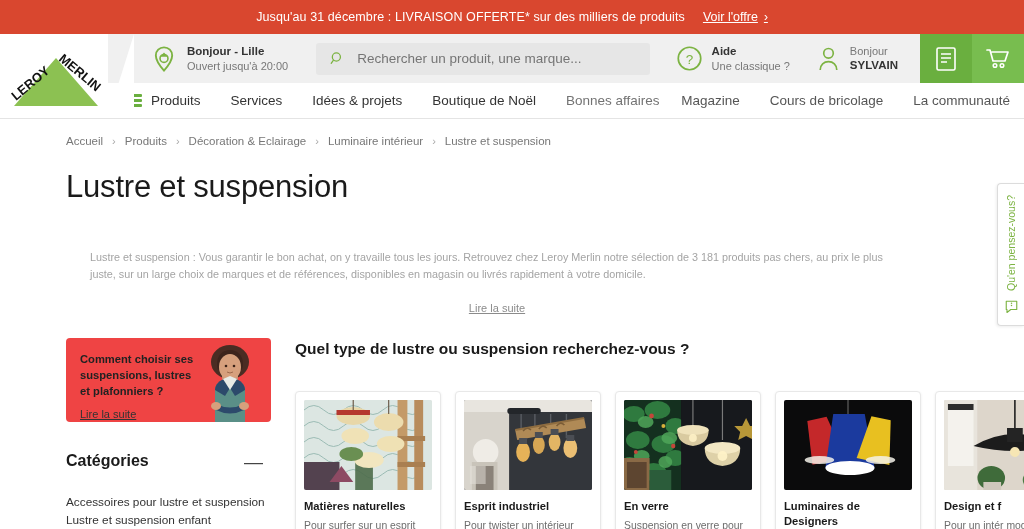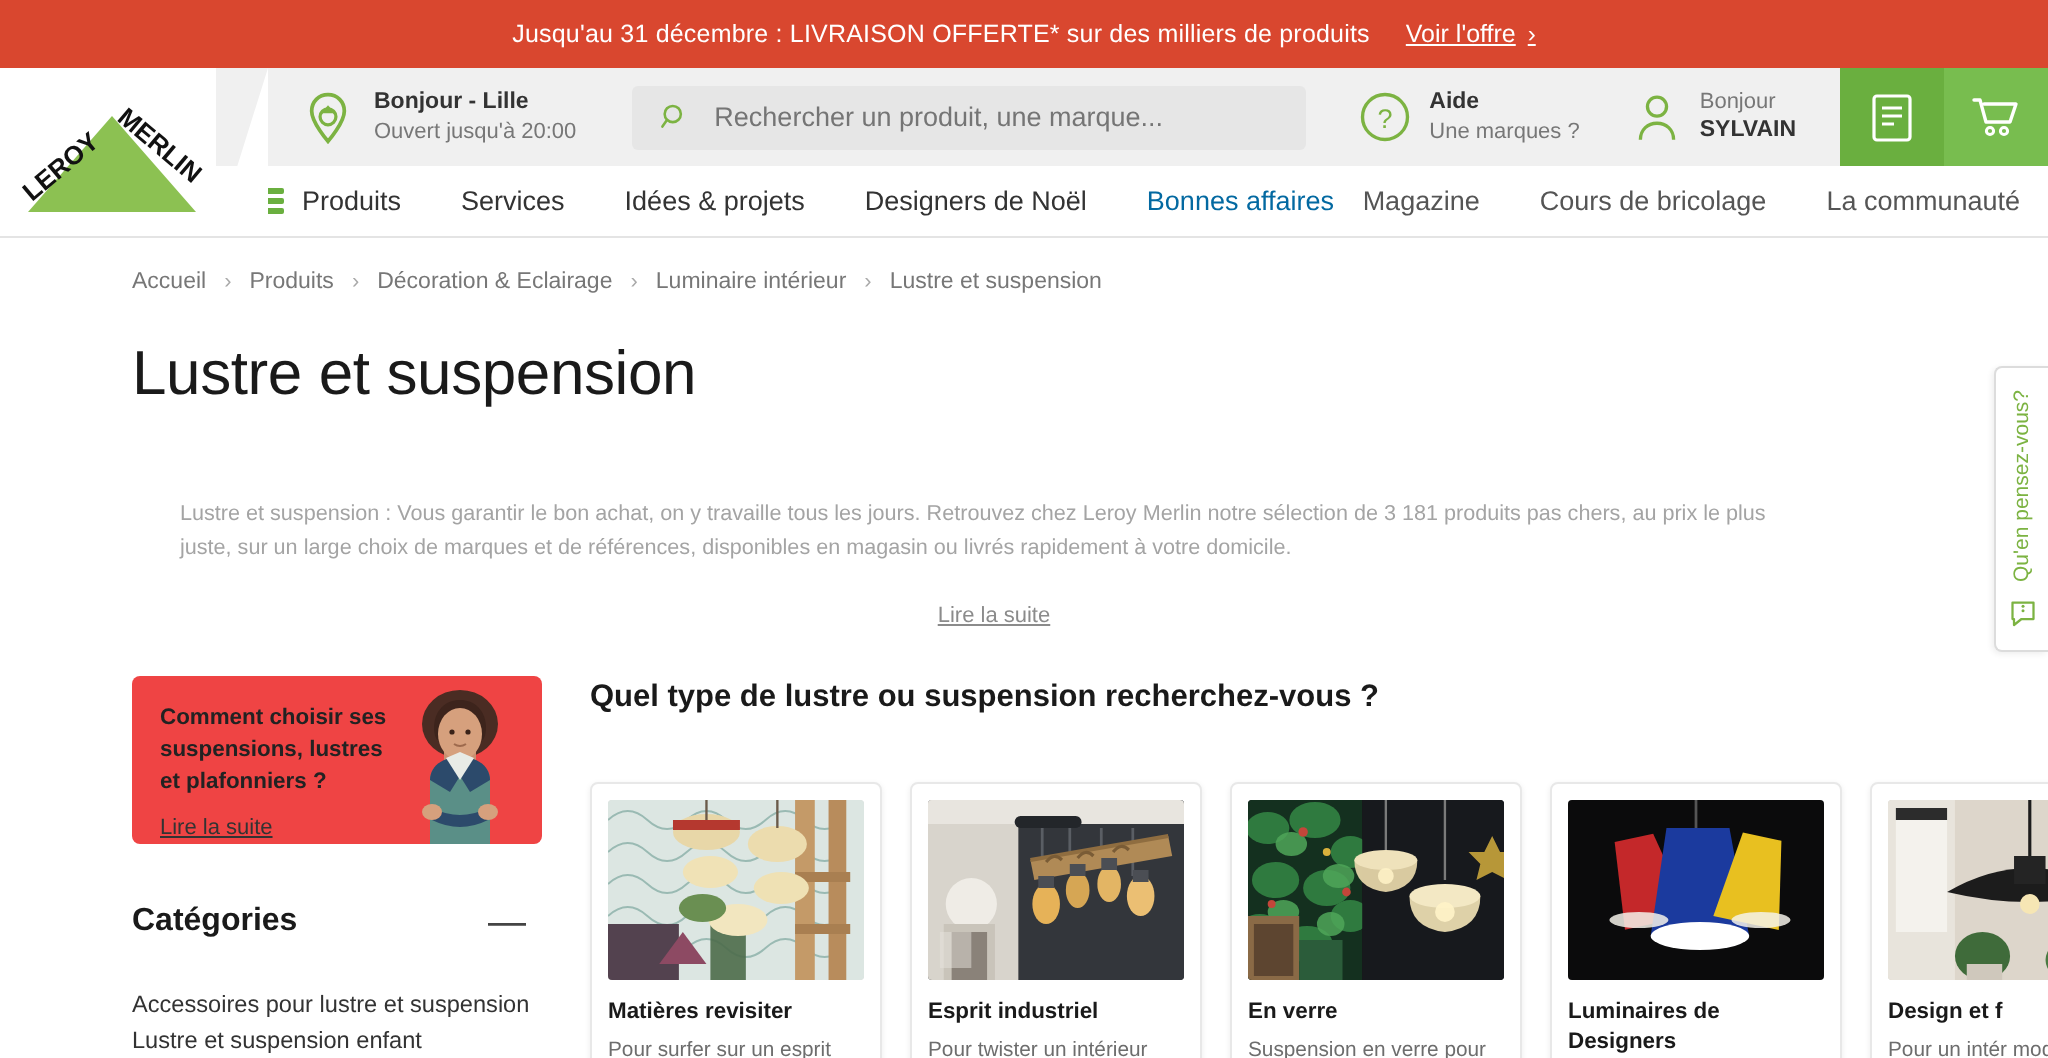--- a/index.html
+++ b/index.html
@@ -114,21 +114,21 @@
     height: 36px;
     background: #fff;
     border-bottom: 1px solid #e4e4e4;
     display: flex;
     align-items: center;
     padding-left: 125px;
     font-size: 13.5px;
   }
   .nav-left { display: flex; align-items: center; gap: 30px; }
   .nav-item { color: #333; cursor: pointer; white-space: nowrap; }
-  .nav-item.red { color: #0369a1; }
+  .nav-item.red { color: #737373; }
   .burger-item { display: flex; align-items: center; gap: 9px; }
   .burger { width: 17px; height: 13px; flex: none; display:flex; flex-direction:column; justify-content:space-between;}
   .burger i { display:block; height:2.6px; background:#6aaf3f; border-radius:1px;}
   .nav-right { margin-left: auto; display: flex; gap: 30px; padding-right: 14px; }
   .nav-right .nav-item { color: #555; }
 
   
   .breadcrumb {
     display: flex; align-items: center;
     gap: 9px;
@@ -314,21 +314,21 @@
       <input class="search-input" type="text" placeholder="Rechercher un produit, une marque..." style="">
     </div>
 
     <div class="head-util">
       <svg class="circle-q" viewBox="0 0 24 24">
         <circle cx="12" cy="12" r="10" fill="none" stroke="#7cb342" stroke-width="1.5"></circle>
         <text x="12" y="17" text-anchor="middle" font-size="12" font-family="Liberation Sans, sans-serif" fill="#7cb342">?</text>
       </svg>
       <div class="util-lines">
         <div class="util-top">Aide</div>
-        <div class="util-sub">Une marques ?</div>
+        <div class="util-sub">Une classique ?</div>
       </div>
     </div>
 
     <div class="head-util">
       <svg class="person-ico" viewBox="0 0 24 26">
         <circle cx="12" cy="8" r="4.6" fill="none" stroke="#7cb342" stroke-width="1.6"></circle>
         <path d="M4 24c0-5 3.6-8 8-8s8 3 8 8" fill="none" stroke="#7cb342" stroke-width="1.6"></path>
       </svg>
       <div class="util-lines">
         <div class="util-sub">Bonjour</div>
@@ -360,21 +360,21 @@
       <div class="nav-item burger-item">
         <span class="burger">
             <i></i>
             <i></i>
             <i></i>
           </span>
         <span>Produits</span>
       </div>
       <div class="nav-item">Services</div>
       <div class="nav-item">Idées &amp; projets</div>
-      <div class="nav-item">Designers de Noël</div>
+      <div class="nav-item">Boutique de Noël</div>
       <div class="nav-item red">Bonnes affaires</div>
     </div>
     <div class="nav-right">
       <div class="nav-item">Magazine</div>
       <div class="nav-item">Cours de bricolage</div>
       <div class="nav-item">La communauté</div>
     </div>
   </div>
 
   <div class="breadcrumb">
@@ -467,21 +467,21 @@
               <rect x="33" y="10" width="34" height="5" fill="#b5382f"></rect>
               <ellipse cx="52" cy="36" rx="14" ry="8" fill="#f0e2b6"></ellipse>
               <ellipse cx="86" cy="22" rx="15" ry="9" fill="#ecdcae"></ellipse>
               <ellipse cx="88" cy="44" rx="14" ry="8" fill="#efe1b4"></ellipse>
               <ellipse cx="66" cy="60" rx="15" ry="8" fill="#f2e6bf"></ellipse>
               <ellipse cx="48" cy="54" rx="12" ry="7" fill="#6a8f52"></ellipse>
               <line x1="50" y1="0" x2="50" y2="10" stroke="#6b5b4a" stroke-width="1.2"></line>
               <line x1="86" y1="0" x2="86" y2="14" stroke="#6b5b4a" stroke-width="1.2"></line>
             </svg>
           </div>
-          <div class="pcard-title">Matières revisiter</div>
+          <div class="pcard-title">Matières naturelles</div>
           <div class="pcard-desc">Pour surfer sur un esprit bohème et campagne. Rotin, bambou, bois...</div>
         </div>
 
         <div class="pcard">
           <div class="pcard-img">
             <svg width="100%" height="100%" viewBox="0 0 130 90" preserveAspectRatio="none">
               <rect width="130" height="90" fill="#3a3d42"></rect>
               <rect x="0" y="0" width="46" height="90" fill="#d8d4cc"></rect>
               <rect x="46" y="0" width="84" height="90" fill="#33363b"></rect>
               <rect x="0" y="0" width="130" height="12" fill="#e8e5df"></rect>

